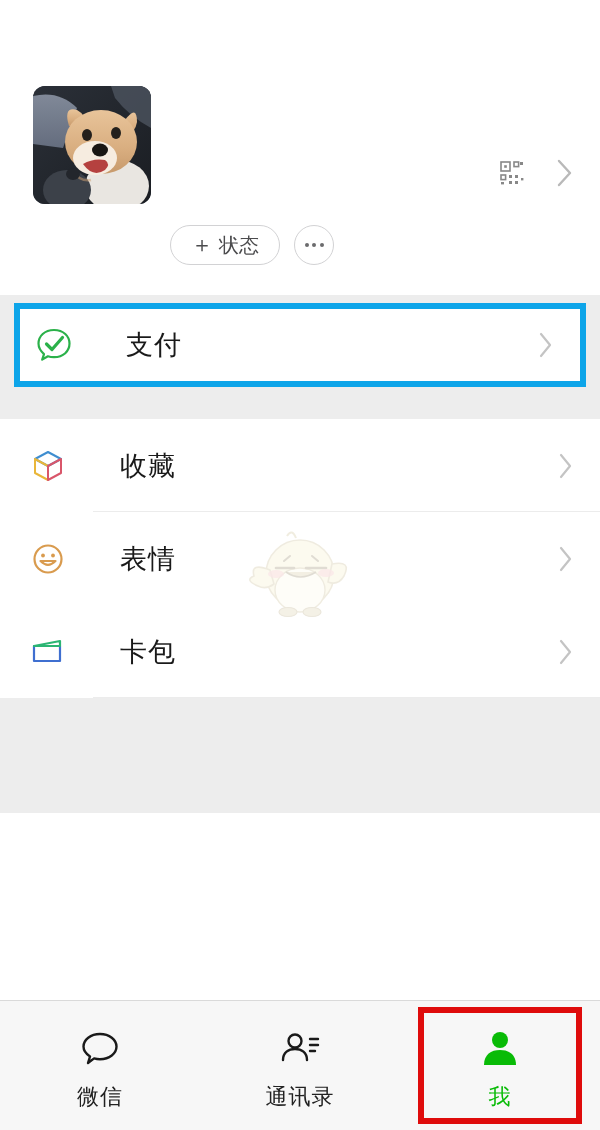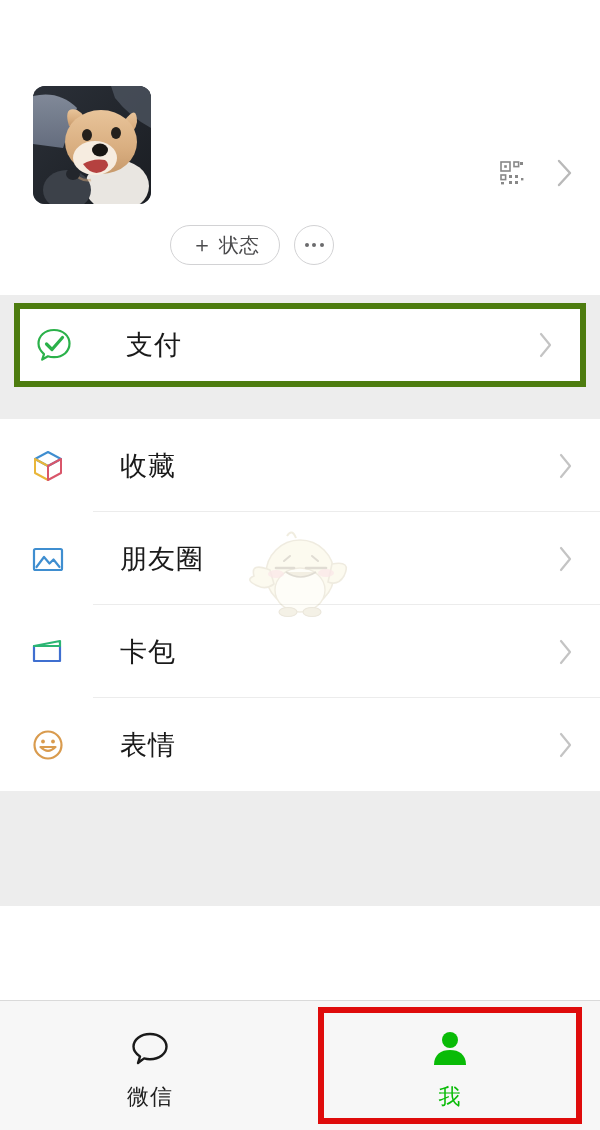--- a/index.html
+++ b/index.html
@@ -112,21 +112,21 @@
   }
 
   
   .pay-wrap {
     position:relative;
     width:100%;
     background:#ededed;
     padding:8px 14px 6px 14px;
   }
   .pay-box {
-    border:6px solid #4d7c0f;
+    border:6px solid #0ea5e9;
     background:#ffffff;
   }
   .pay-box .row { height:72px; padding-left:14px; }
 
   
   .chick-center {
     position:absolute;
     left:240px; top:528px;
     width:120px; height:92px;
     opacity:.30;
@@ -292,61 +292,48 @@
           <polygon points="31,11 31,25 18,32 18,18" fill="none" stroke="#d9566a" stroke-width="2" stroke-linejoin="round"></polygon>
         </svg>
       </span>
       <span class="label">收藏</span>
       <svg class="chev" viewBox="0 0 16 28" xmlns="http://www.w3.org/2000/svg">
         <polyline points="3,3 12,14 3,25" fill="none" stroke="#c4c4c4" stroke-width="2.2" stroke-linecap="round" stroke-linejoin="round"></polyline>
       </svg>
       <span class="divider"></span>
     </div>
 
-    <div class="row">
-      <span class="ico">
-        <svg width="36" height="36" viewBox="0 0 36 36" xmlns="http://www.w3.org/2000/svg">
-          <rect x="4" y="8" width="28" height="21" rx="1.5" fill="none" stroke="#3f8ed0" stroke-width="2.2"></rect>
-          <polyline points="6.5,26 14,16 19.5,22.5 23.5,18.5 29.5,26" fill="none" stroke="#3f8ed0" stroke-width="2.2" stroke-linecap="round" stroke-linejoin="round"></polyline>
-        </svg>
-      </span>
-      <span class="label">朋友圈</span>
-      <svg class="chev" viewBox="0 0 16 28" xmlns="http://www.w3.org/2000/svg">
-        <polyline points="3,3 12,14 3,25" fill="none" stroke="#c4c4c4" stroke-width="2.2" stroke-linecap="round" stroke-linejoin="round"></polyline>
-      </svg>
-      <span class="divider"></span>
-    </div>
-
-    <div class="row">
-      <span class="ico">
-        <svg width="36" height="36" viewBox="0 0 36 36" xmlns="http://www.w3.org/2000/svg">
-          <polygon points="4,12 30,12 30,27 4,27" fill="none" stroke="#3f6fd0" stroke-width="2.2" stroke-linejoin="round"></polygon>
-          <polygon points="4,12 30,7 30,12" fill="none" stroke="#2bb573" stroke-width="2.2" stroke-linejoin="round"></polygon>
-        </svg>
-      </span>
-      <span class="label">卡包</span>
-      <svg class="chev" viewBox="0 0 16 28" xmlns="http://www.w3.org/2000/svg">
-        <polyline points="3,3 12,14 3,25" fill="none" stroke="#c4c4c4" stroke-width="2.2" stroke-linecap="round" stroke-linejoin="round"></polyline>
-      </svg>
-      <span class="divider"></span>
-    </div>
 
     <div class="row">
       <span class="ico">
         <svg width="36" height="36" viewBox="0 0 36 36" xmlns="http://www.w3.org/2000/svg">
           <circle cx="18" cy="18" r="13.5" fill="none" stroke="#d99b4e" stroke-width="2.2"></circle>
           <circle cx="13" cy="14.5" r="1.9" fill="#d99b4e"></circle>
           <circle cx="23" cy="14.5" r="1.9" fill="#d99b4e"></circle>
           <path d="M10.5 20 Q18 27.5 25.5 20 Z" fill="none" stroke="#d99b4e" stroke-width="2.2" stroke-linejoin="round"></path>
         </svg>
       </span>
       <span class="label">表情</span>
       <svg class="chev" viewBox="0 0 16 28" xmlns="http://www.w3.org/2000/svg">
         <polyline points="3,3 12,14 3,25" fill="none" stroke="#c4c4c4" stroke-width="2.2" stroke-linecap="round" stroke-linejoin="round"></polyline>
       </svg>
+    </div>
+
+    <div class="row">
+      <span class="ico">
+        <svg width="36" height="36" viewBox="0 0 36 36" xmlns="http://www.w3.org/2000/svg">
+          <polygon points="4,12 30,12 30,27 4,27" fill="none" stroke="#3f6fd0" stroke-width="2.2" stroke-linejoin="round"></polygon>
+          <polygon points="4,12 30,7 30,12" fill="none" stroke="#2bb573" stroke-width="2.2" stroke-linejoin="round"></polygon>
+        </svg>
+      </span>
+      <span class="label">卡包</span>
+      <svg class="chev" viewBox="0 0 16 28" xmlns="http://www.w3.org/2000/svg">
+        <polyline points="3,3 12,14 3,25" fill="none" stroke="#c4c4c4" stroke-width="2.2" stroke-linecap="round" stroke-linejoin="round"></polyline>
+      </svg>
+      <span class="divider"></span>
     </div>
   </div>
 
   <div class="gap gap-c"></div>
 
 
   <div class="gap gap-tail"></div>
 
   <svg class="chick-center" viewBox="0 0 120 92" xmlns="http://www.w3.org/2000/svg">
     <path d="M47 8 Q52 0 56 10" fill="none" stroke="#cfc49a" stroke-width="2"></path>
@@ -387,20 +374,32 @@
       <span class="t-ico">
         <svg width="44" height="44" viewBox="0 0 44 44" xmlns="http://www.w3.org/2000/svg">
           <path d="M22 7 C31.4 7 38.5 12.6 38.5 19.6 C38.5 26.6 31.4 32.2 22 32.2
                    C19.9 32.2 17.9 31.9 16.1 31.4 L10 36 L12 29.5
                    C8.1 27 5.5 23.5 5.5 19.6 C5.5 12.6 12.6 7 22 7 Z" fill="none" stroke="#1a1a1a" stroke-width="2.4" stroke-linejoin="round"></path>
         </svg>
       </span>
       <span class="t-label">微信</span>
     </div>
 
+    <div class="tab">
+      <span class="t-ico">
+        <svg width="44" height="44" viewBox="0 0 44 44" xmlns="http://www.w3.org/2000/svg">
+          <circle cx="17" cy="14" r="6.5" fill="none" stroke="#1a1a1a" stroke-width="2.4"></circle>
+          <path d="M5 33 C5 25.5 10.5 22 17 22 C23.5 22 29 25.5 29 33" fill="none" stroke="#1a1a1a" stroke-width="2.4" stroke-linecap="round"></path>
+          <line x1="32" y1="12" x2="40" y2="12" stroke="#1a1a1a" stroke-width="2.4" stroke-linecap="round"></line>
+          <line x1="32" y1="18" x2="40" y2="18" stroke="#1a1a1a" stroke-width="2.4" stroke-linecap="round"></line>
+          <line x1="32" y1="24" x2="37" y2="24" stroke="#1a1a1a" stroke-width="2.4" stroke-linecap="round"></line>
+        </svg>
+      </span>
+      <span class="t-label">通讯录</span>
+    </div>
 
 
     <div class="tab active">
       <span class="hl"></span>
       <span class="t-ico">
         <svg width="44" height="44" viewBox="0 0 44 44" xmlns="http://www.w3.org/2000/svg">
           <circle cx="22" cy="13" r="8" fill="#09bb07"></circle>
           <path d="M6 38 C6 27.5 13 23 22 23 C31 23 38 27.5 38 38 Z" fill="#09bb07"></path>
         </svg>
       </span>

